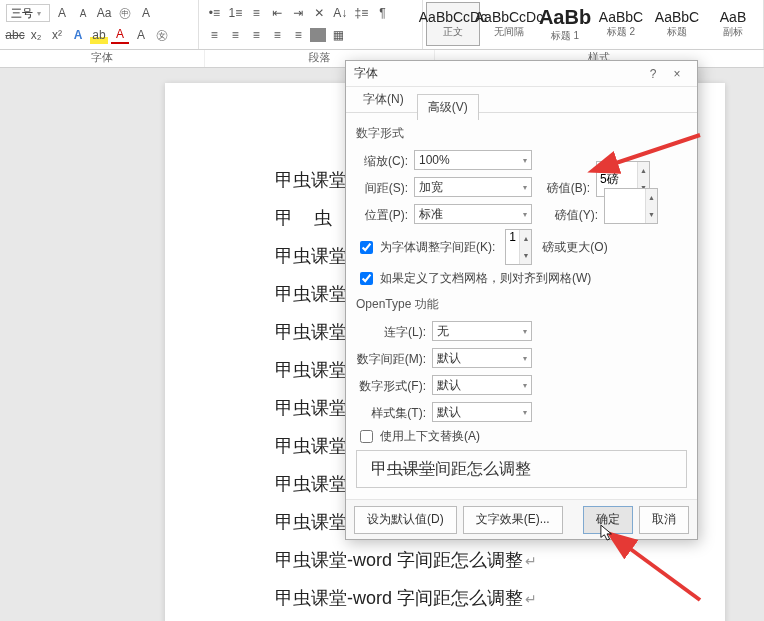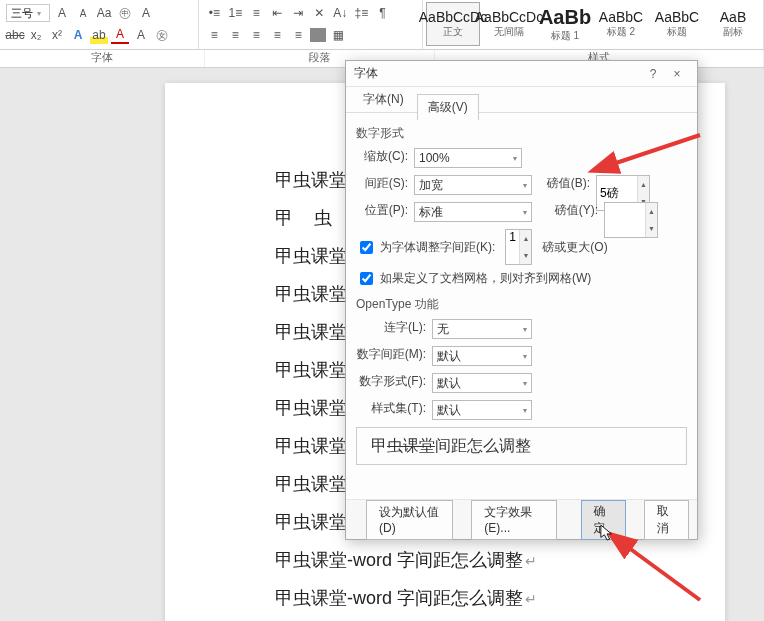--- a/index.html
+++ b/index.html
@@ -88,21 +88,21 @@
   }
   .dlg-tab {
     padding: 4px 10px; border: 1px solid transparent; border-bottom: none;
     font-size: 12px; color: #444;
   }
   .dlg-tab.active {
     border-color: #ccc; background: #fdfdfd; position: relative; top: 8px;
   }
   .dlg-body { flex: 1; padding: 8px 10px; overflow: hidden; }
   .section-label { color: #555; margin: 4px 0 6px; }
-  .form-row { display: flex; align-items: flex-start; margin-bottom: 5px; height: 22px; }
+  .form-row { display: flex; align-items: flex-end; margin-bottom: 5px; height: 22px; }
   .form-row label { width: 52px; text-align: right; margin-right: 6px; color: #444; }
   .combo {
     height: 20px; border: 1px solid #bbb; background: #fff;
     display: flex; align-items: center; padding: 0 4px; font-size: 12px; color: #333;
     justify-content: space-between;
   }
   .combo .arrow { font-size: 8px; color: #888; }
   .spin {
     height: 36px; border: 1px solid #bbb; background: #fff;
     display: flex; align-items: stretch;
@@ -122,22 +122,22 @@
   .preview-box {
     border: 1px solid #ccc; height: 38px; display: flex; align-items: center;
     padding: 0 14px; font-size: 16px; color: #333; margin-top: 4px;
   }
   .preview-box .strike { text-decoration: line-through; }
   .dlg-buttons {
     height: 40px; border-top: 1px solid #e5e5e5; display: flex; align-items: center;
     padding: 0 8px; gap: 6px; background: #f7f7f7;
   }
   .btn {
-    height: 40px; padding: 0 12px; border: 1px solid #bbb; background: #fdfdfd;
-    font-size: 12px; color: #333; display: flex; align-items: center; margin-left: 12px;
+    height: 28px; padding: 0 12px; border: 1px solid #bbb; background: #fdfdfd;
+    font-size: 12px; color: #333; display: flex; align-items: center;
   }
   .btn.primary { background: #e5e5e5; border-color: #7fa9d0; }
   .dlg-buttons .spacer { flex: 1; }
   .arrow-svg { position: absolute; overflow: visible; }
   .cursor-icon {
     position: absolute; left: 600px; top: 524px; width: 14px; height: 18px;
     pointer-events: none;
   }
 </style>
 </head>
@@ -252,21 +252,21 @@
   <div class="dlg-tabs">
     <div class="dlg-tab">字体(N)</div>
     <div class="dlg-tab active">高级(V)</div>
   </div>
   <div class="dlg-body">
 
     <div class="section-label">数字形式</div>
 
     <div class="form-row">
       <label>缩放(C):</label>
-      <div class="combo" style="width:108px">
+      <div class="combo" style="width:118px">
         <span>100%</span>
         <span class="arrow">▾</span>
       </div>
     </div>
     <div class="form-row">
       <label>间距(S):</label>
       <div class="combo" style="width:118px">
         <span>加宽</span>
         <span class="arrow">▾</span>
       </div>
@@ -333,20 +333,24 @@
         <span class="arrow">▾</span>
       </div>
     </div>
     <div class="form-row">
       <label style="width:70px">样式集(T):</label>
       <div class="combo" style="width:100px">
         <span>默认</span>
         <span class="arrow">▾</span>
       </div>
     </div>
+    <div class="chk-row">
+      <input type="checkbox" style="">
+      <span>使用上下文替换(A)</span>
+    </div>
 
     <div class="preview-box">
       <span>甲 </span>
       <span class="strike">虫课堂</span>
       <span>间距怎么调整</span>
     </div>
 
   </div>
   <div class="dlg-buttons">
     <div class="btn">设为默认值(D)</div>

